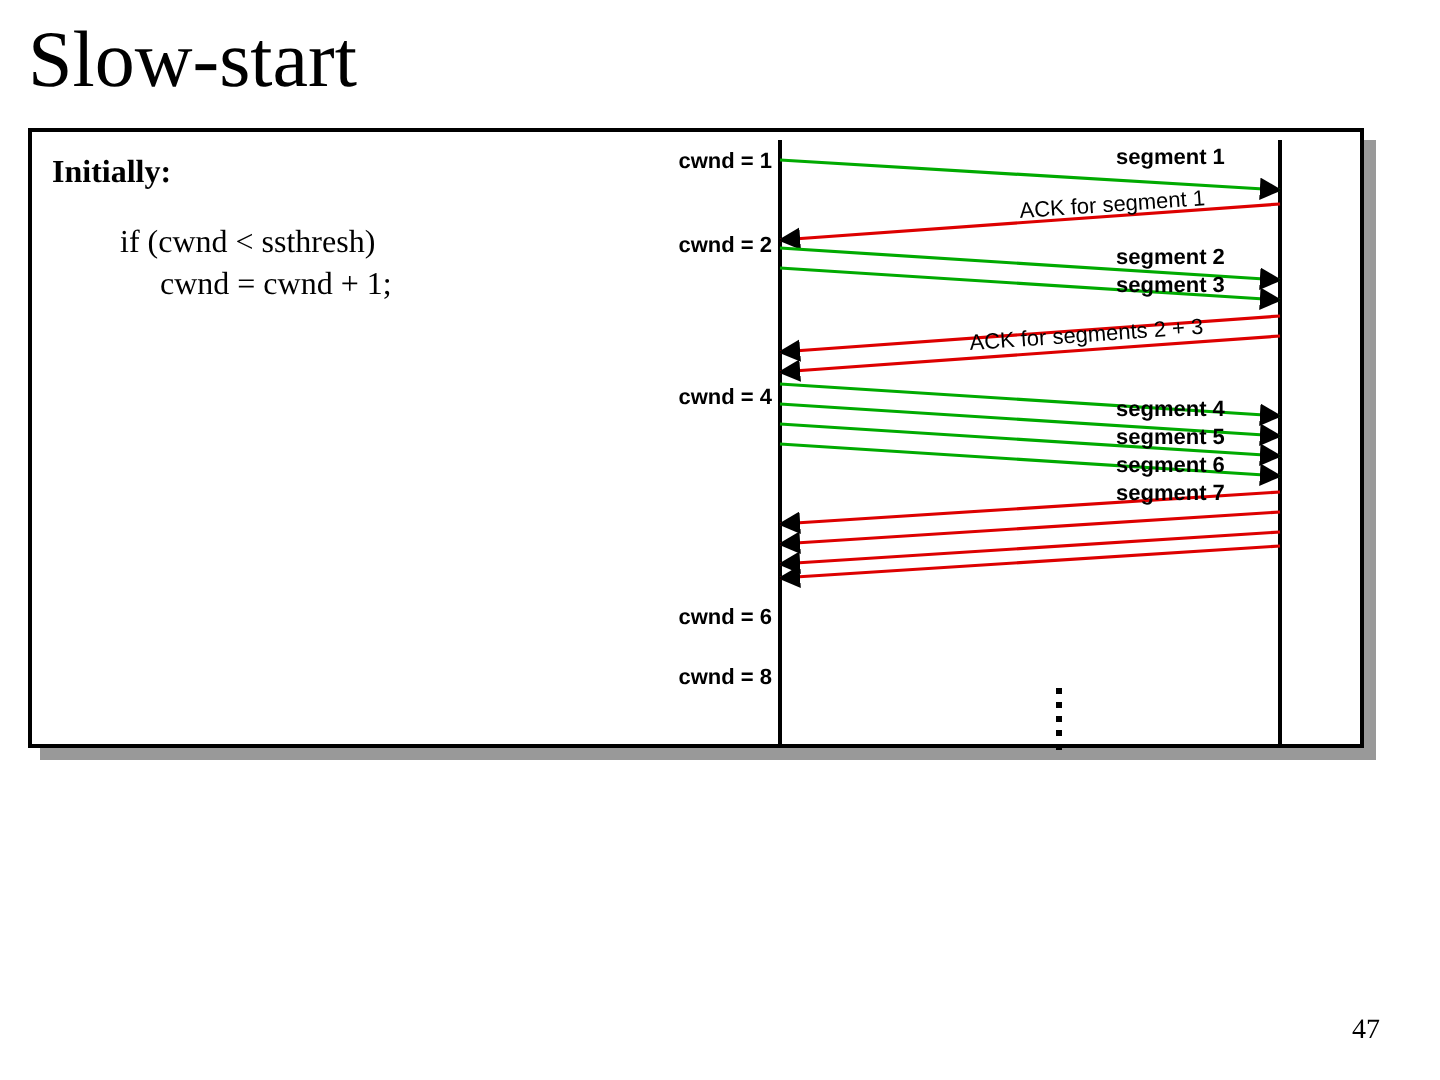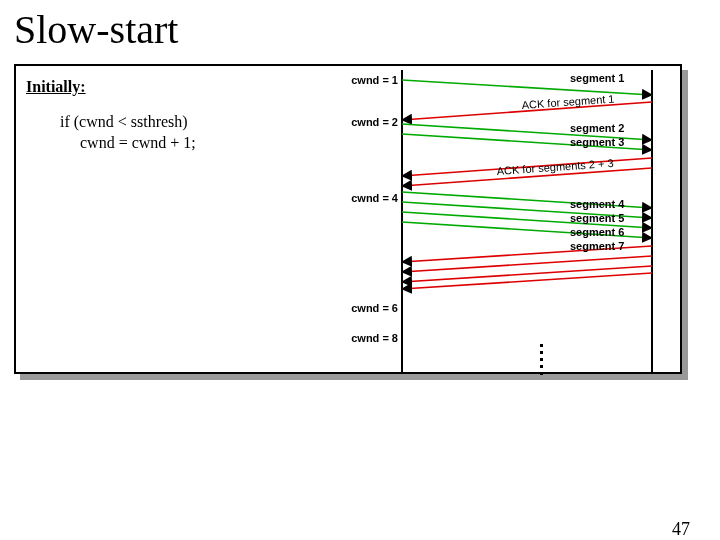--- a/index.html
+++ b/index.html
@@ -1,26 +1,26 @@
 <!DOCTYPE html>
 <html><head>
 <meta charset="utf-8">
 <style>
   html,body{margin:0;padding:0}
   body{background:#fff;font-family:"Comic Sans MS","Comic Sans",cursive;color:#000;width:720px;height:540px;position:relative}
   .title{font-size:40px;position:absolute;left:14px;top:6px}
   .box-shadow{position:absolute;left:20px;top:70px;width:668px;height:310px;background:#999}
   .box{position:absolute;left:14px;top:64px;width:668px;height:310px;background:#fff;border:2px solid #000;box-sizing:border-box;}
   .algo{position:absolute;left:10px;top:10px;font-size:16px;line-height:21px;width:310px}
-  .algo .b{font-weight:700;text-decoration:underline}
-  .diagram{position:absolute;right:8px;top:-4px;width:340px;height:370px}
+  .algo .b{font-weight:700;}
+  .diagram{position:absolute;right:20px;top:-4px;width:340px;height:370px}
   .diagram svg{position:absolute;left:0;top:0}
   .bold11{font:700 11px Arial,Helvetica,sans-serif;fill:#000}
   .reg11{font:400 11px Arial,Helvetica,sans-serif;fill:#000}
-  .slide-num{position:absolute;right:30px;bottom:0;font-size:18px}
+  .slide-num{position:absolute;right:30px;bottom:16px;font-size:14px}
 </style>
 </head>
 <body>
 
 <div class="title">Slow-start</div>
 
 <div class="box-shadow"></div>
 <div class="box">
 
   <div class="algo">

